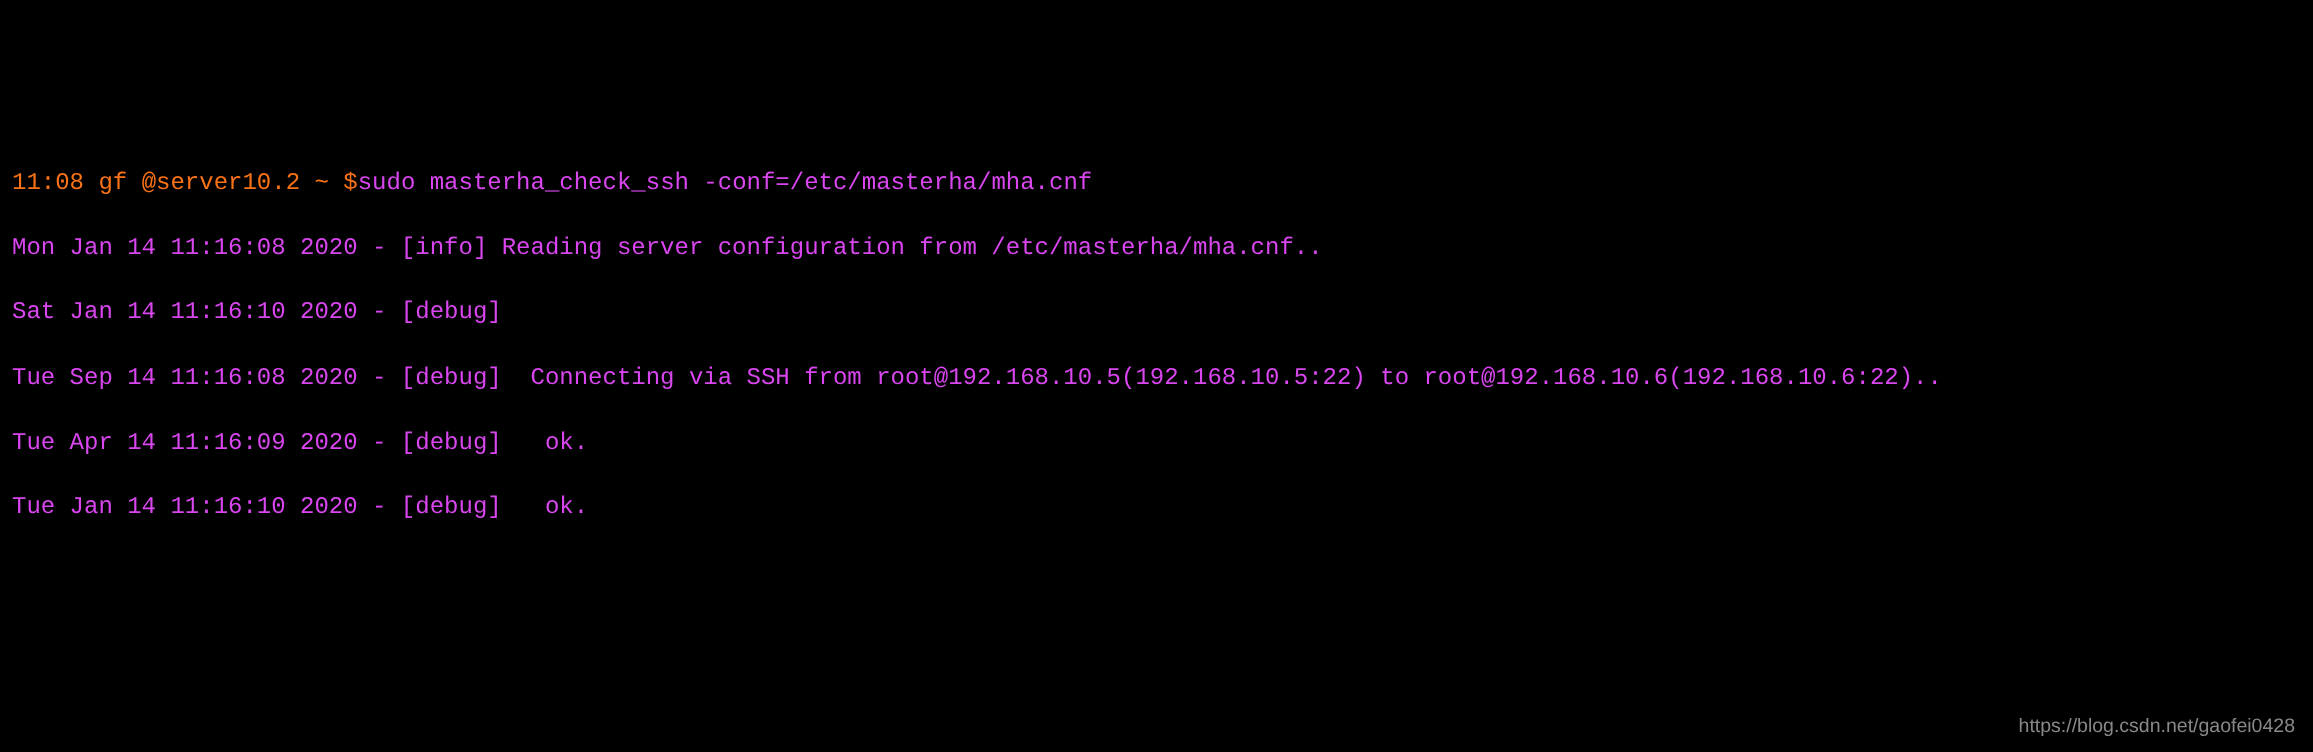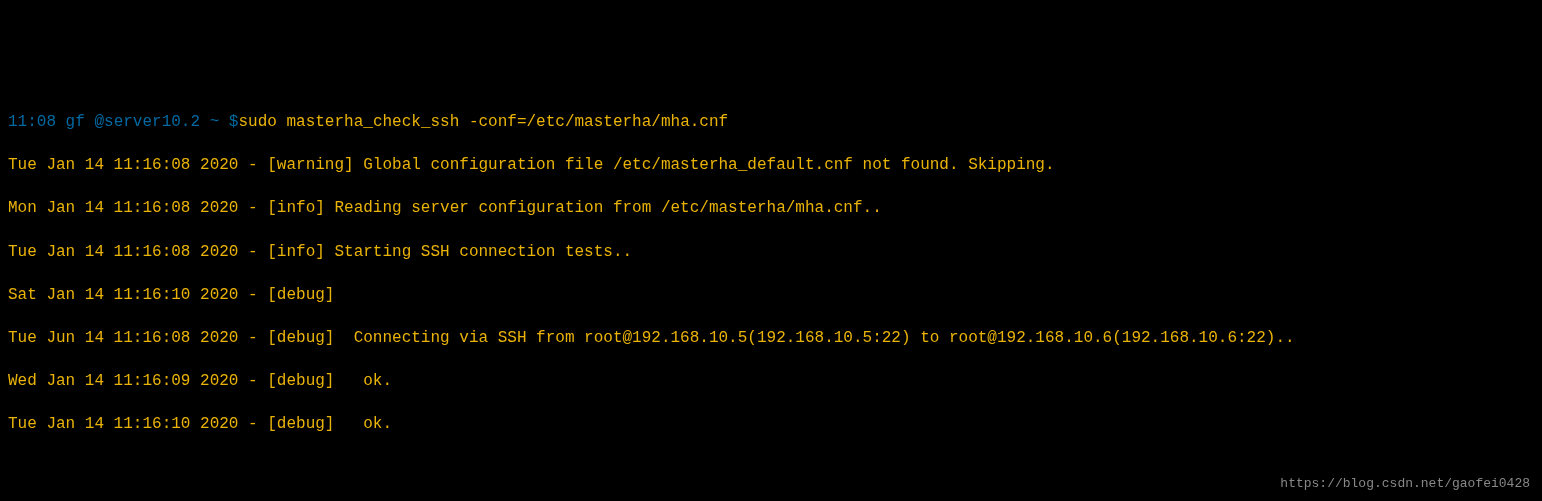--- a/index.html
+++ b/index.html
@@ -8,45 +8,43 @@
       font-family: "Consolas", "Monaco", "Courier New", monospace;
       font-size: 16px;
       margin: 0;
       padding: 4px 8px;
       white-space: pre;
       line-height: 1.35;
       width: 1542px;
       box-sizing: border-box;
       overflow: hidden;
     }
-    .green { color: #0369a1; }
-    .white { color: #eab308; }
+    .green { color: #f97316; }
+    .white { color: #d946ef; }
     .watermark {
       position: absolute;
       right: 12px;
       bottom: 8px;
       color: #888;
       font-size: 13px;
-      font-family: Liberation Mono, monospace;
+      font-family: Liberation Sans, sans-serif;
     }
     .line { display: block; }
   </style>
 </head>
 <body>
 
 
 
 <div>
 <span class="line"><span class="green">11:08</span><span class="green"> gf @server10.2 ~ </span><span class="green">$</span><span class="white">sudo masterha_check_ssh -conf=/etc/masterha/mha.cnf</span></span>
-<span class="line white">Tue Jan 14 11:16:08 2020 - [warning] Global configuration file /etc/masterha_default.cnf not found. Skipping.</span>
 <span class="line white">Mon Jan 14 11:16:08 2020 - [info] Reading server configuration from /etc/masterha/mha.cnf..</span>
-<span class="line white">Tue Jan 14 11:16:08 2020 - [info] Starting SSH connection tests..</span>
 <span class="line white">Sat Jan 14 11:16:10 2020 - [debug] </span>
-<span class="line white">Tue Jun 14 11:16:08 2020 - [debug]  Connecting via SSH from root@192.168.10.5(192.168.10.5:22) to root@192.168.10.6(192.168.10.6:22)..</span>
-<span class="line white">Wed Jan 14 11:16:09 2020 - [debug]   ok.</span>
+<span class="line white">Tue Sep 14 11:16:08 2020 - [debug]  Connecting via SSH from root@192.168.10.5(192.168.10.5:22) to root@192.168.10.6(192.168.10.6:22)..</span>
+<span class="line white">Tue Apr 14 11:16:09 2020 - [debug]   ok.</span>
 <span class="line white">Tue Jan 14 11:16:10 2020 - [debug]   ok.</span>
 
 
 
 
 
 
 
 
 

